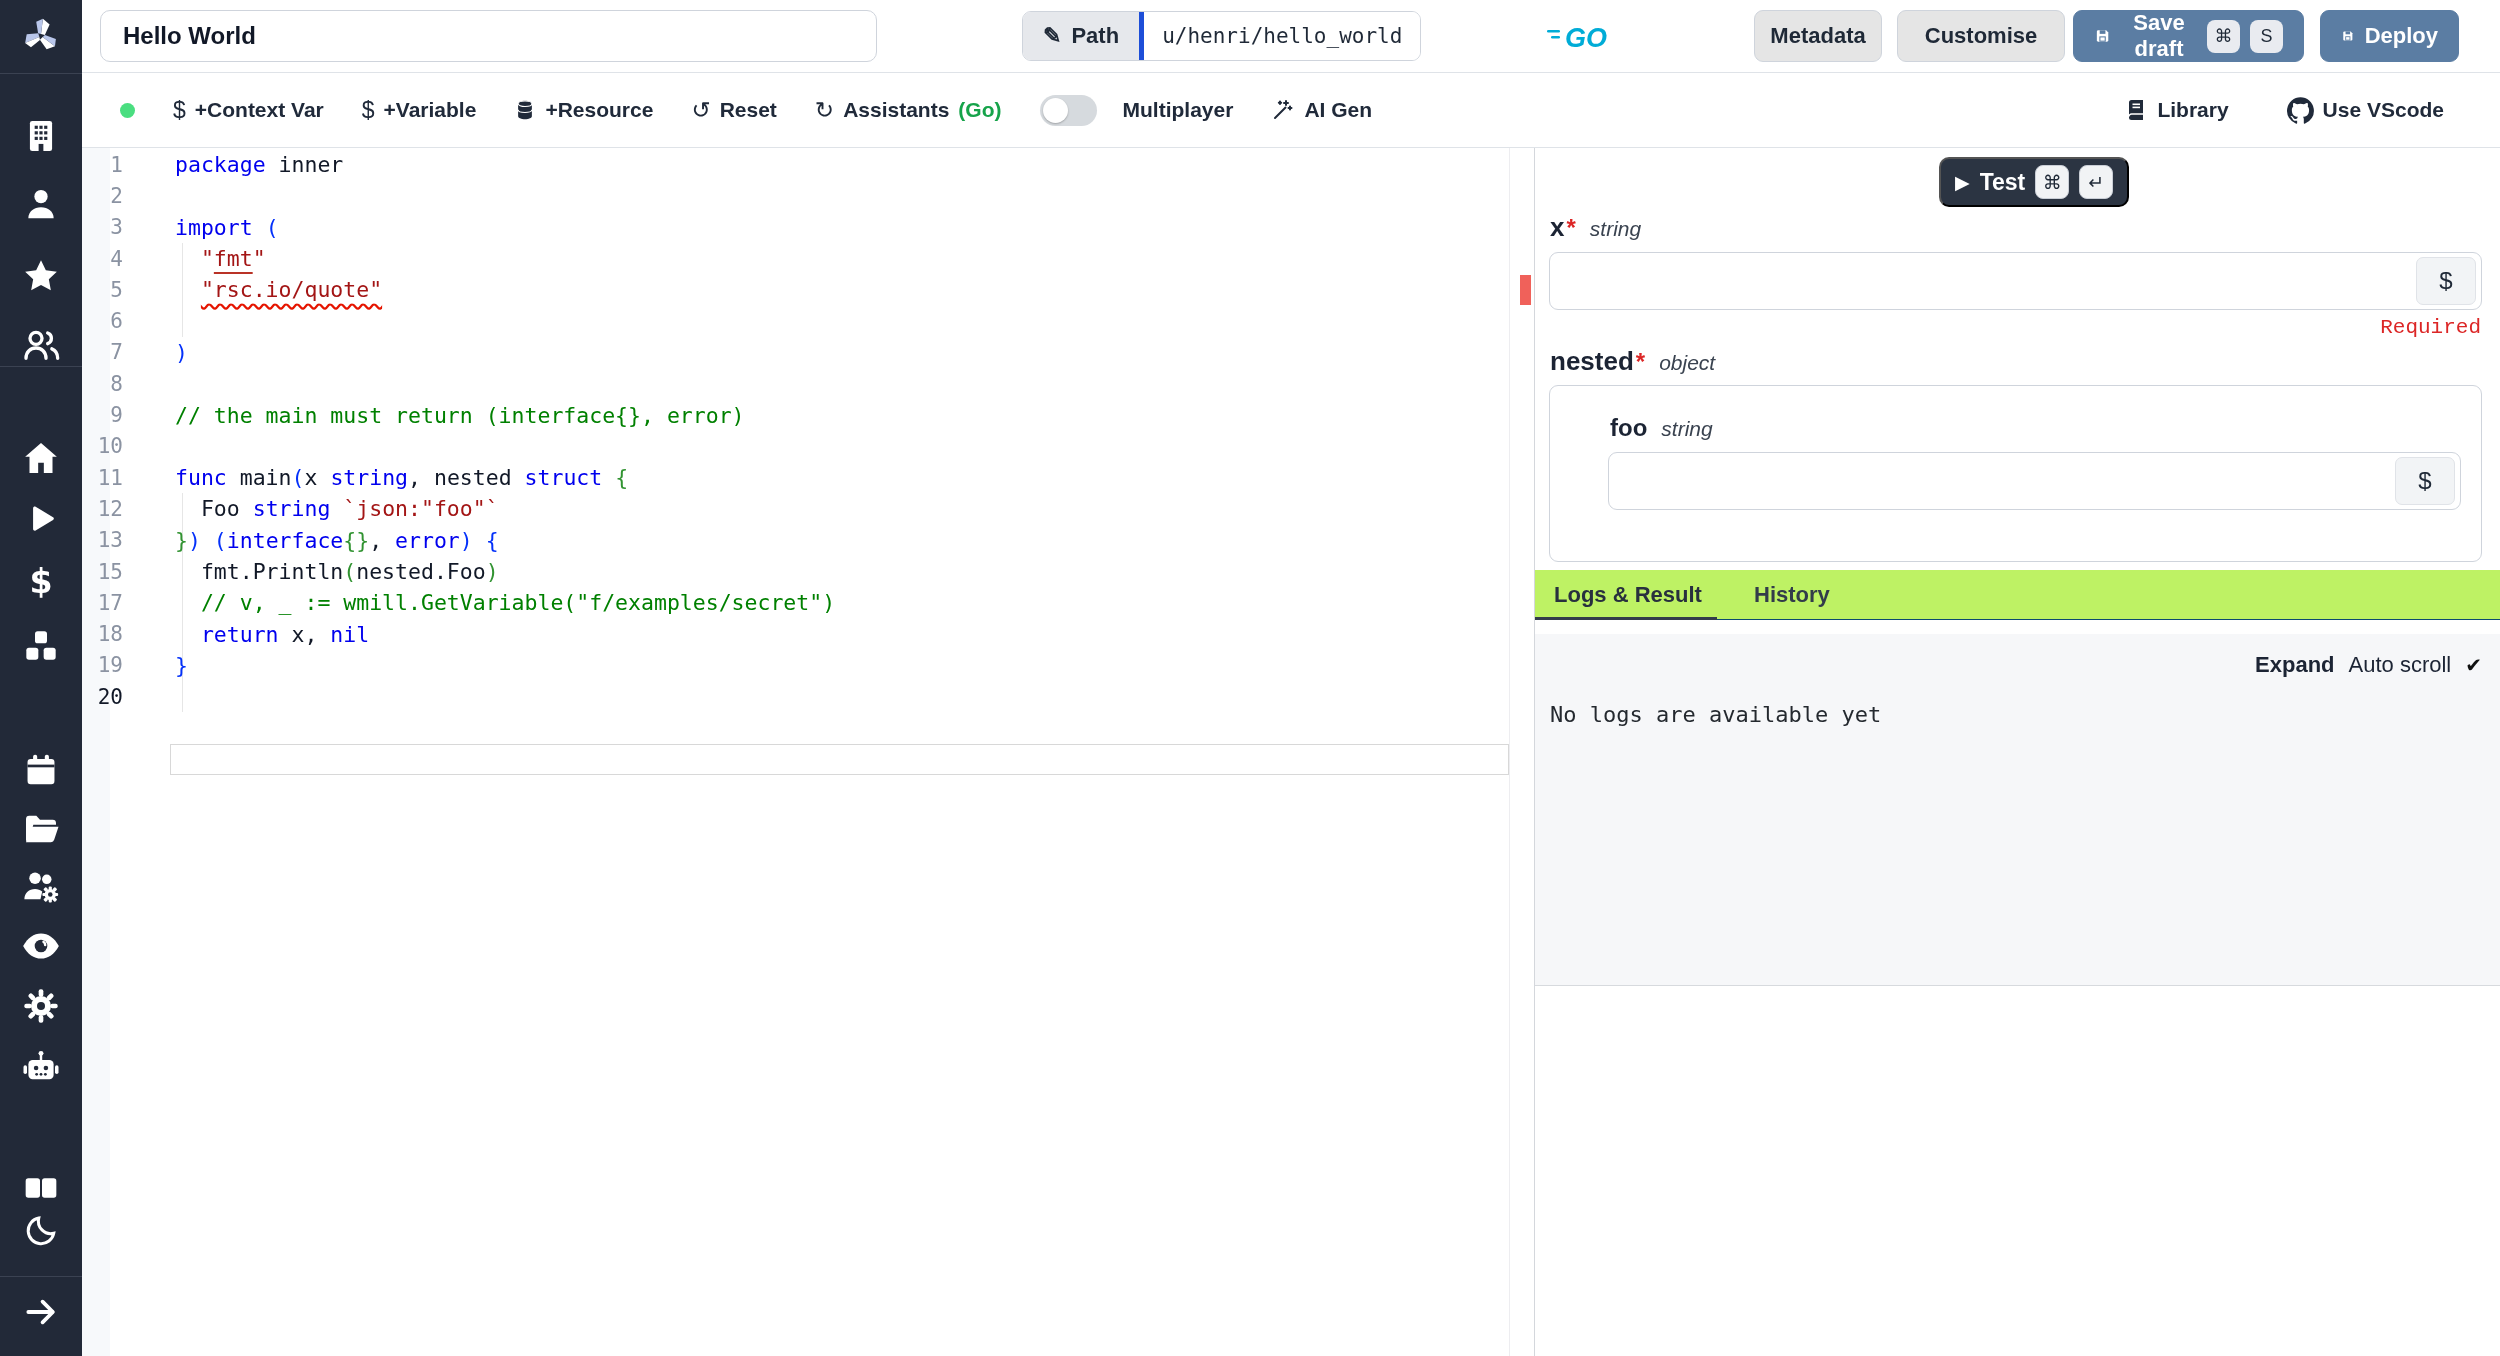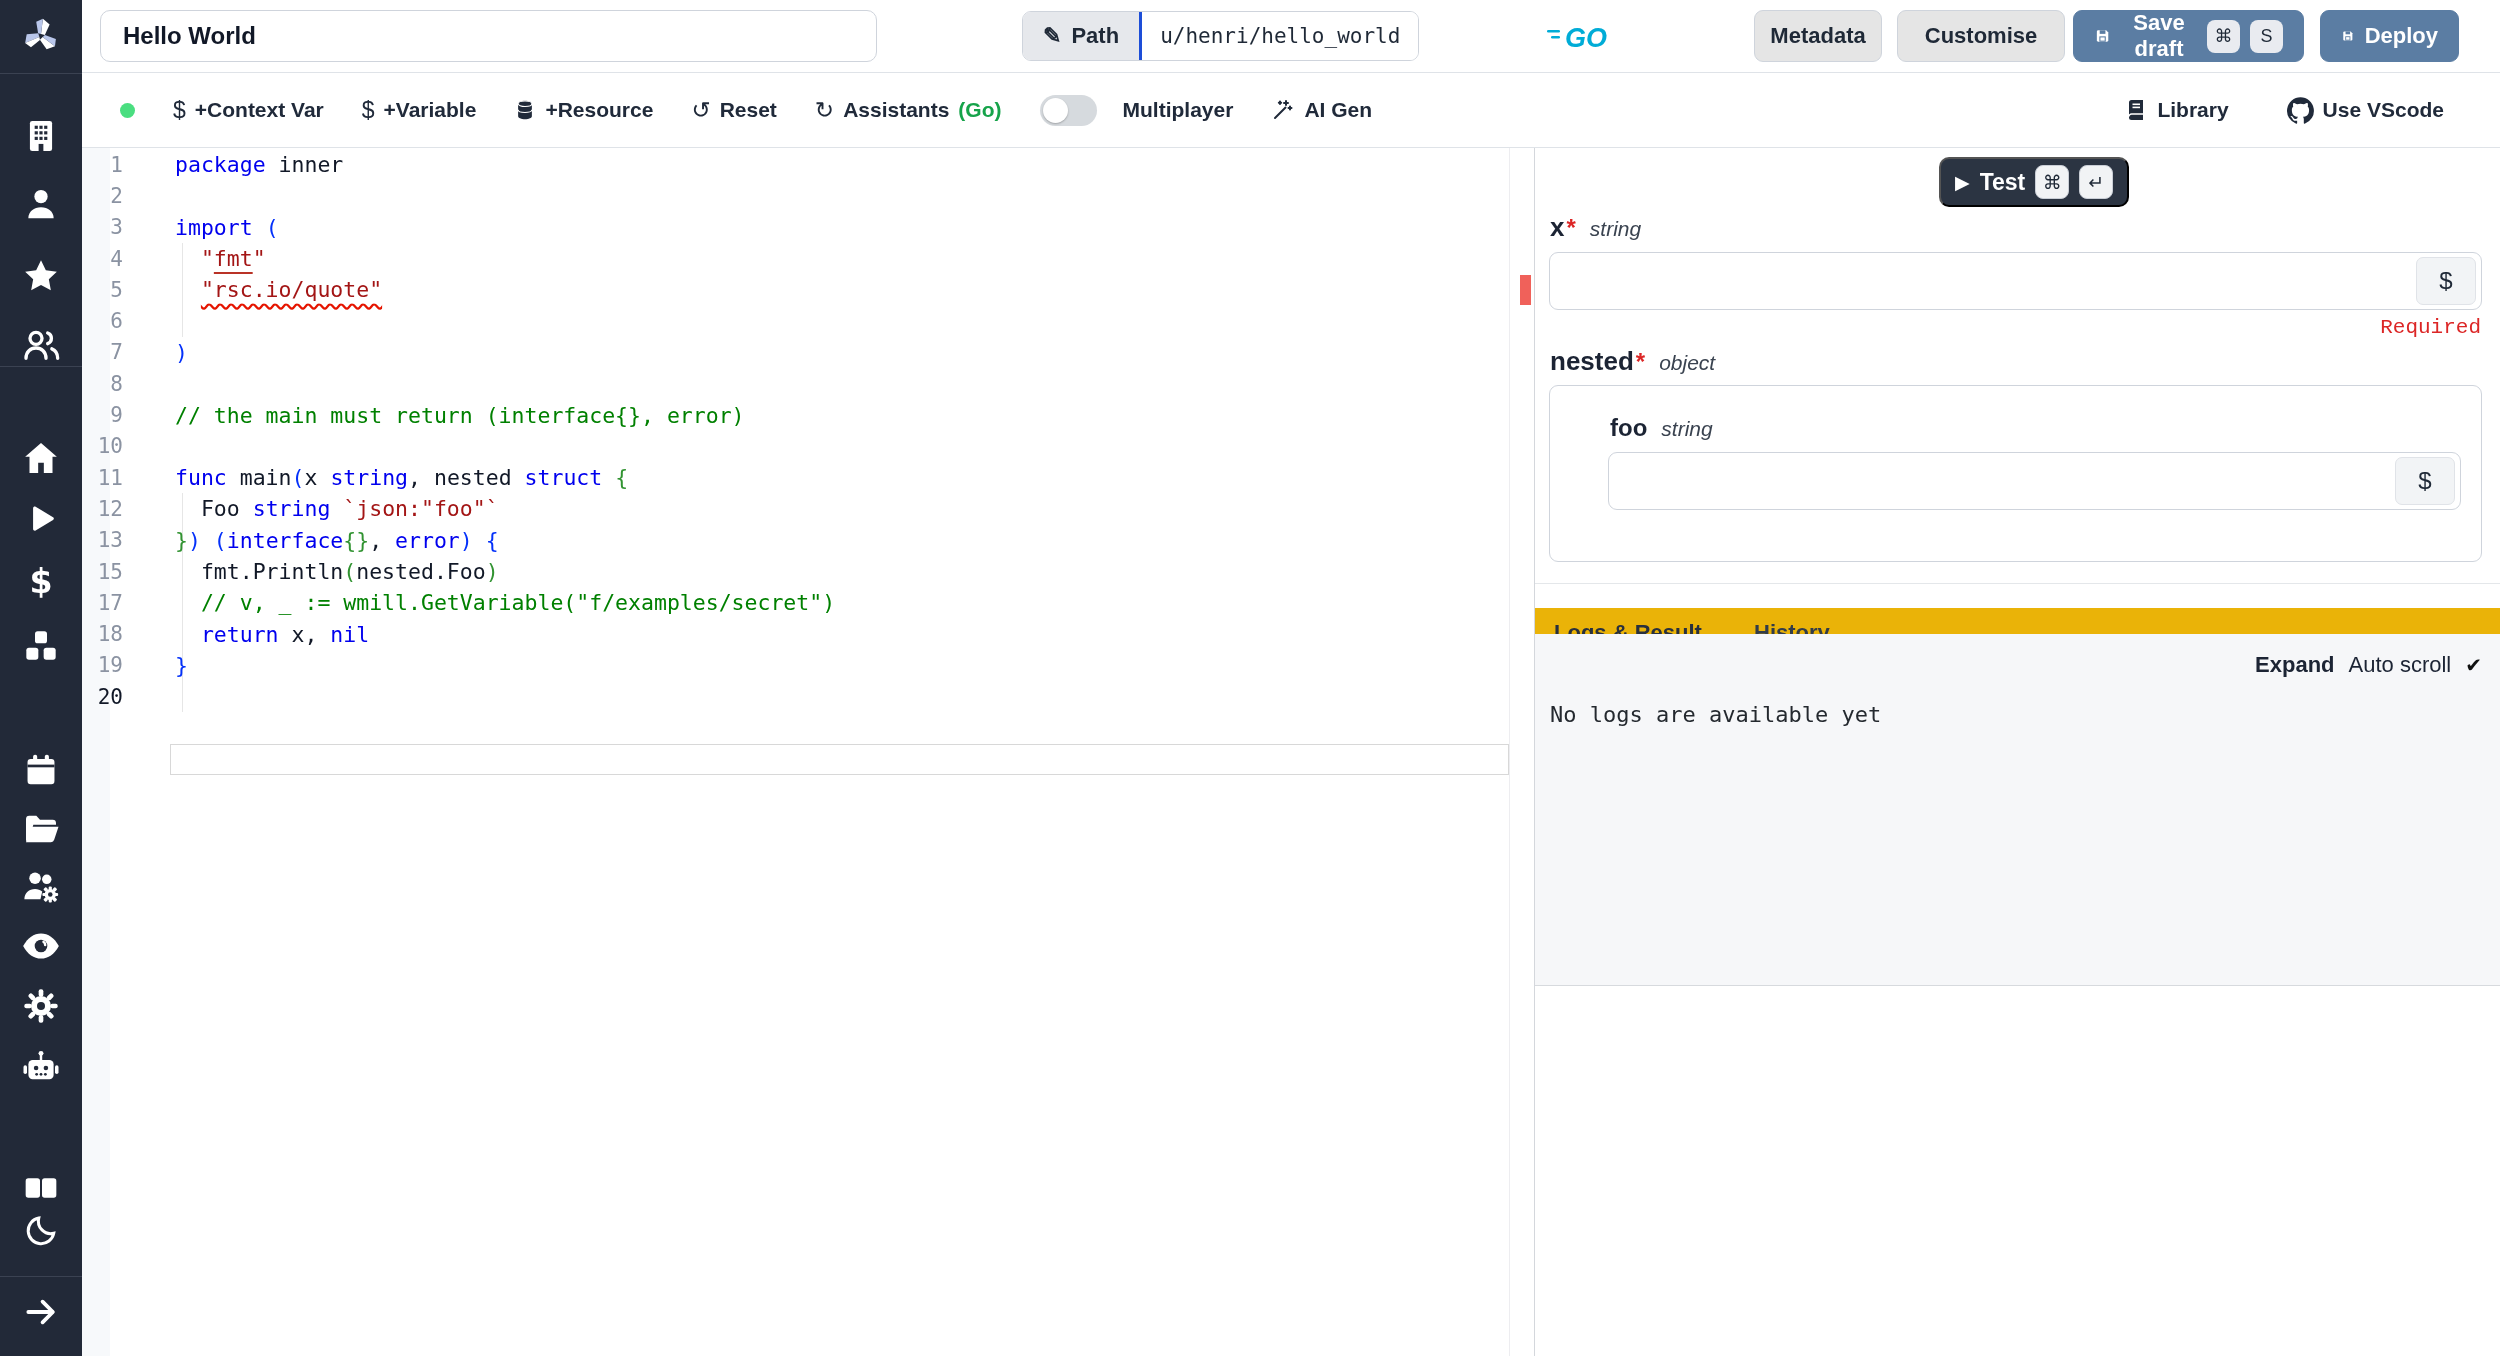--- a/index.html
+++ b/index.html
@@ -12,21 +12,21 @@
   .side-icon{position:absolute;left:0;width:82px;height:44px;display:flex;align-items:center;justify-content:center;cursor:pointer;}
   .side-icon svg{display:block;}
   .side-div{position:absolute;left:0;width:82px;height:1px;background:#3b4252;}
 
   
   .header{position:absolute;left:82px;top:0;width:2418px;height:73px;background:#fff;border-bottom:1px solid #dfe3e8;}
   .title-input{position:absolute;left:18px;top:10px;width:777px;height:52px;border:1px solid #cfd4dc;border-radius:10px;font-family:"Liberation Sans",sans-serif;font-size:24px;font-weight:700;color:#111827;padding:0 22px;outline:none;}
   .path-group{position:absolute;left:940px;top:11px;height:50px;display:flex;border:1px solid #cfd4dc;border-radius:9px;overflow:hidden;}
   .path-chip{background:#e6e8ec;display:flex;align-items:center;gap:10px;padding:0 20px;font-size:22px;font-weight:700;color:#1f2937;cursor:pointer;}
   .path-chip .pencil{font-size:22px;}
-  .path-value{background:#fff;display:flex;align-items:center;padding:0 18px;font-family:"DejaVu Sans Mono",monospace;font-size:21px;color:#1f2937;min-width:250px;border-left:3px solid #1d4ed8;}
+  .path-value{background:#fff;display:flex;align-items:center;padding:0 18px;font-family:"DejaVu Sans Mono",monospace;font-size:21px;color:#1f2937;min-width:250px;border-left:5px solid #1d4ed8;}
   .go-logo{position:absolute;left:1463px;top:16px;width:80px;height:42px;cursor:default;}
   .hbtn{position:absolute;top:10px;height:52px;border:1px solid #cfd4dc;border-radius:9px;background:#e5e5e5;display:flex;align-items:center;justify-content:center;font-size:22px;font-weight:700;color:#1f2937;cursor:pointer;gap:10px;padding:0 20px;}
   .hbtn.blue{background:var(--accent_blue,#5b7da3);border-color:var(--accent_blue,#5b7da3);color:#fff;}
   .kbd{display:inline-flex;align-items:center;justify-content:center;min-width:33px;height:33px;border-radius:8px;background:#e9ebf0;color:#1f2937;font-size:18px;font-weight:400;padding:0 5px;}
   .hbtn .sicon{width:24px;height:24px;}
 
   
   .toolbar{position:absolute;left:82px;top:73px;width:2418px;height:75px;background:#fff;border-bottom:1px solid #dfe3e8;display:flex;align-items:center;}
   .tleft{display:flex;align-items:center;gap:38px;padding-left:38px;flex:1 1 auto;}
   .tright{display:flex;align-items:center;gap:58px;padding-right:56px;}
@@ -68,21 +68,21 @@
   .test-kbd{display:inline-flex;align-items:center;justify-content:center;min-width:34px;height:34px;border-radius:8px;background:#f1f3f5;border:1px solid #c9ced6;color:#1f2937;font-size:19px;}
   .arg-label{position:absolute;left:15px;display:flex;align-items:baseline;gap:14px;}
   .arg-name{font-size:26px;font-weight:700;color:#1c2434;}
   .req-star{color:#dc2626;font-weight:700;font-size:24px;}
   .arg-type{font-size:21px;font-style:italic;color:#3a4350;}
   .arg-input{position:absolute;left:14px;width:933px;height:58px;border:1px solid #cfd4dc;border-radius:9px;background:#fff;}
   .dollar-btn{position:absolute;right:5px;top:4px;width:60px;height:48px;border-radius:7px;background:#f2f4f6;border:1px solid #e0e3e8;display:flex;align-items:center;justify-content:center;font-size:24px;color:#1f2937;cursor:pointer;}
   .required-hint{position:absolute;right:19px;top:168px;font-size:21px;color:#dc2626;font-family:Liberation Mono, monospace;}
   .nested-box{position:absolute;left:14px;top:237px;width:933px;height:177px;border:1px solid #cfd4dc;border-radius:9px;}
   .tabs-sep{position:absolute;left:0;top:435px;width:966px;height:1px;background:#e4e7ea;}
-  .tabbar{position:absolute;left:0;top:460px;width:966px;height:50px;background:#eab308;border-bottom:1px solid #0c4a6e;}
+  .tabbar{position:absolute;left:0;top:422px;width:966px;height:50px;background:#bef264;border-bottom:1px solid #0c4a6e;}
   .tab{position:absolute;top:0;height:50px;display:flex;align-items:center;font-size:22px;font-weight:700;color:#28303e;cursor:pointer;}
   .tab-underline{position:absolute;left:0;top:47px;width:182px;height:3px;background:#333c4a;}
   .logs-area{position:absolute;left:0;top:486px;width:966px;height:352px;background:#f6f7f9;border-bottom:1px solid #d7dade;}
   .logs-controls{position:absolute;right:19px;top:18px;display:flex;align-items:center;gap:14px;}
   .expand-lbl{font-size:22px;font-weight:700;color:#1c2434;cursor:pointer;}
   .autoscroll-lbl{font-size:22px;color:#1c2434;}
   .checkmark{font-size:20px;color:#111;}
   .no-logs{position:absolute;left:15px;top:68px;font-family:"DejaVu Sans Mono",monospace;font-size:22px;color:#24292f;}
   .result-area{position:absolute;left:0;top:838px;width:966px;height:370px;background:#fff;}
   .result-text{position:absolute;left:15px;top:22px;font-size:22px;color:#1f2937;}

